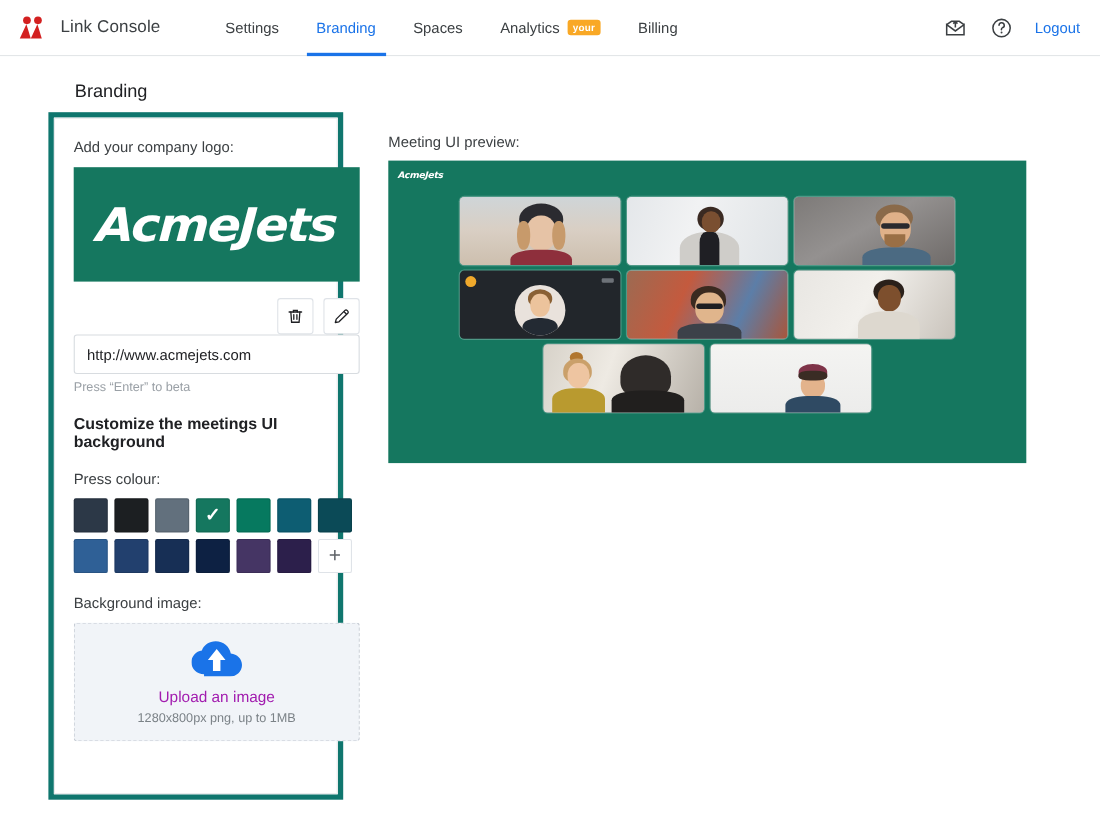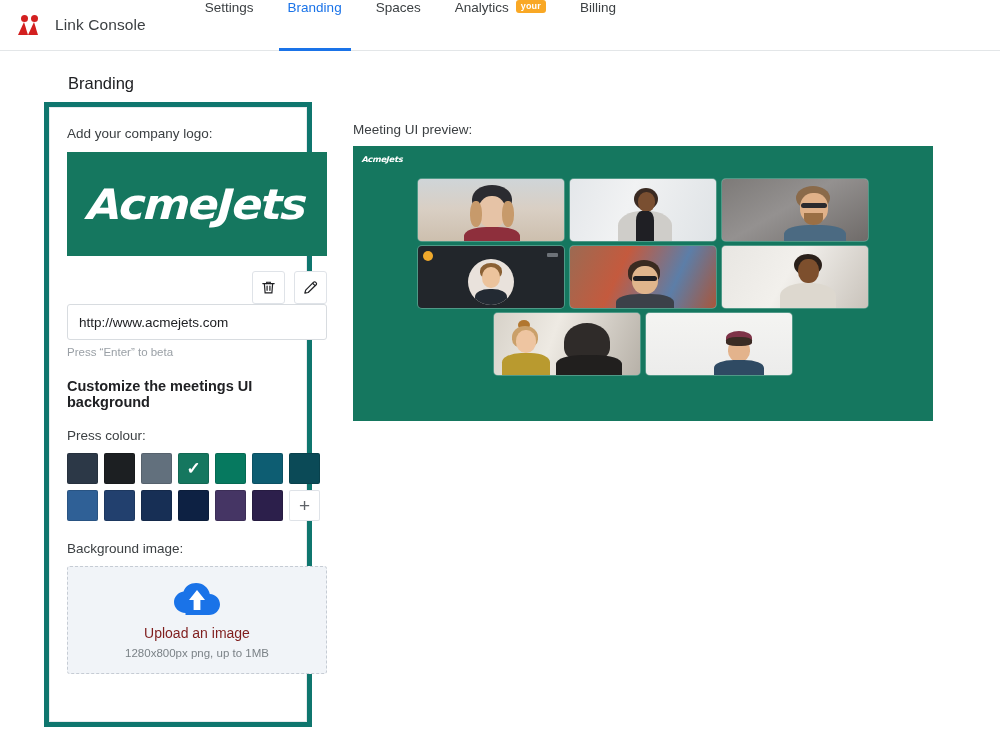--- a/index.html
+++ b/index.html
@@ -24,21 +24,21 @@
   .brand-logo .dot { position: absolute; width: 7px; height: 7px; border-radius: 50%; background: #d32020; top: 4px; }
   .brand-logo .dot.d1 { left: 6px; }
   .brand-logo .dot.d2 { left: 16px; }
   .brand-logo .tri { position: absolute; width: 0; height: 0; bottom: 4px; }
   .brand-logo .tri.t1 { left: 3px; border-left: 6px solid transparent; border-right: 4px solid transparent; border-bottom: 13px solid #d32020; }
   .brand-logo .tri.t2 { left: 13px; border-left: 6px solid transparent; border-right: 4px solid transparent; border-bottom: 13px solid #d32020; }
   .brand-title { font-size: 15.5px; color: #3c4043; margin-left: 10px; letter-spacing: .1px; }
 
   .nav { display: flex; align-items: center; margin-left: 42px; height: 51px; }
   .nav-item {
-    position: relative; height: 51px; display: flex; align-items: flex-start;
+    position: relative; height: 51px; display: flex; align-items: center;
     padding: 0 17px; font-size: 13.5px; color: #3c4043; cursor: pointer; white-space: nowrap;
   }
   .nav-item.active { color: #1a73e8; }
   .nav-item.active::after {
     content: ""; position: absolute; left: 8px; right: 8px; bottom: 0; height: 2.5px; background: #1a73e8;
   }
   .beta-badge {
     display: inline-block; margin-left: 7px; background: #f9a825; color: #fff;
     font-size: 9px; font-weight: bold; border-radius: 3px; padding: 1.5px 5px 2px; letter-spacing: .2px;
   }
@@ -101,21 +101,21 @@
   .swatch.add {
     background: #fff; box-shadow: inset 0 0 0 1px #dfe3e8; color: #5f6368; font-size: 19px; line-height: 1;
   }
   .check { color: #fff; font-size: 17px; line-height: 1; font-weight: bold; }
 
   .upload-box {
     width: 260px; height: 108px; margin-top: 10px;
     border: 1.5px dashed #c6ccd4; border-radius: 3px; background: #f1f4f8;
     display: flex; flex-direction: column; align-items: center; justify-content: center; cursor: pointer;
   }
-  .upload-text { font-size: 14px; color: #7f1d1d; margin-top: 10px; }
+  .upload-text { font-size: 14px; color: #a21caf; margin-top: 10px; }
   .upload-sub { font-size: 11.5px; color: #7b8287; margin-top: 6px; }
 
   
   .preview-label { position: absolute; left: 353px; top: 122px; font-size: 13.5px; color: #3c4043; }
   .preview-stage {
     position: absolute; left: 353px; top: 146px; width: 580px; height: 275px;
     background: #15775f; overflow: hidden;
   }
   .preview-logo {
     position: absolute; left: 10px; top: 9px;
@@ -173,20 +173,37 @@
       </div>
       <div class="nav-item">
         <span>Analytics</span>
         <span class="beta-badge">your</span>
       </div>
       <div class="nav-item">
         <span>Billing</span>
       </div>
     </div>
 
+    <div class="header-right">
+      <div class="icon-btn">
+        <svg width="21" height="21" viewBox="0 0 24 24" fill="none" stroke="#3c4043" stroke-width="1.6">
+          <path d="M3 8.5 L12 15 L21 8.5 L21 19 L3 19 Z"></path>
+          <path d="M3 8.5 L8 5 L16 5 L21 8.5"></path>
+          <path d="M12 11.5 L12 5.2 M12 5.2 L9.8 7.4 M12 5.2 L14.2 7.4"></path>
+        </svg>
+      </div>
+      <div class="icon-btn">
+        <svg width="21" height="21" viewBox="0 0 24 24" fill="none" stroke="#3c4043" stroke-width="1.6">
+          <circle cx="12" cy="12" r="9"></circle>
+          <path d="M9.4 9.2a2.7 2.7 0 1 1 3.4 2.6c-.7.25-.9.8-.9 1.5v.4" stroke-linecap="round"></path>
+          <circle cx="12" cy="16.7" r="1" fill="#3c4043" stroke="none"></circle>
+        </svg>
+      </div>
+      <div class="logout-link">Logout</div>
+    </div>
   </div>
 
   <div class="page-title">Branding</div>
 
   <div class="left-highlight">
     <div class="left-panel">
 
       <div class="field-label">Add your company logo:</div>
 
       <div class="logo-box">

